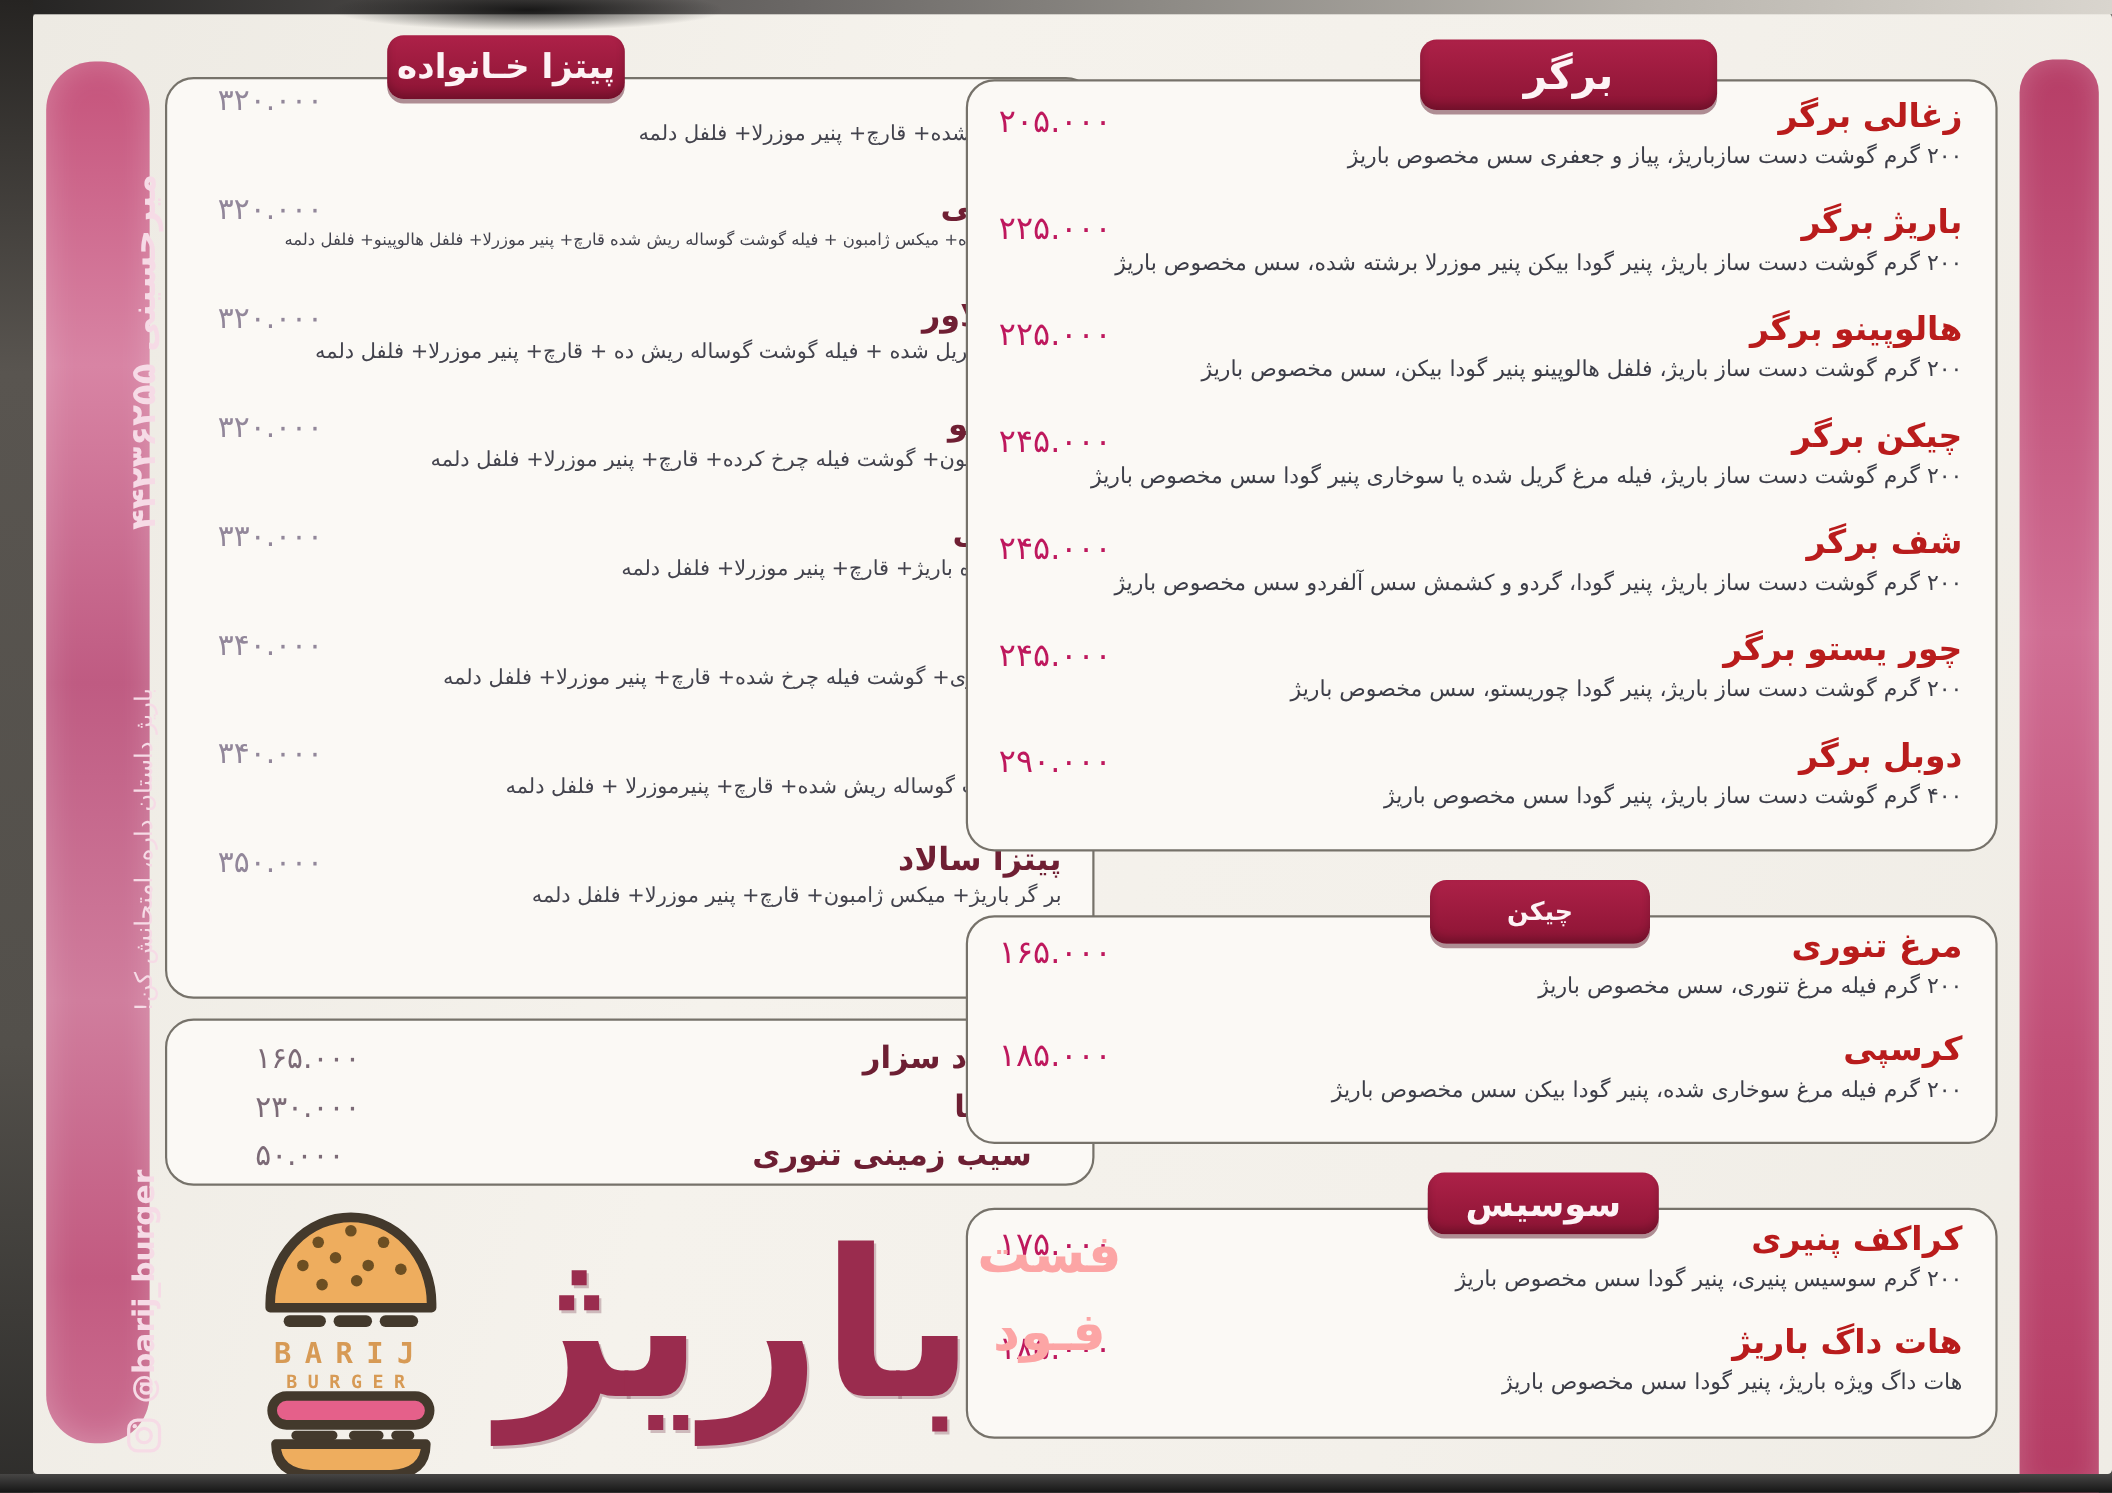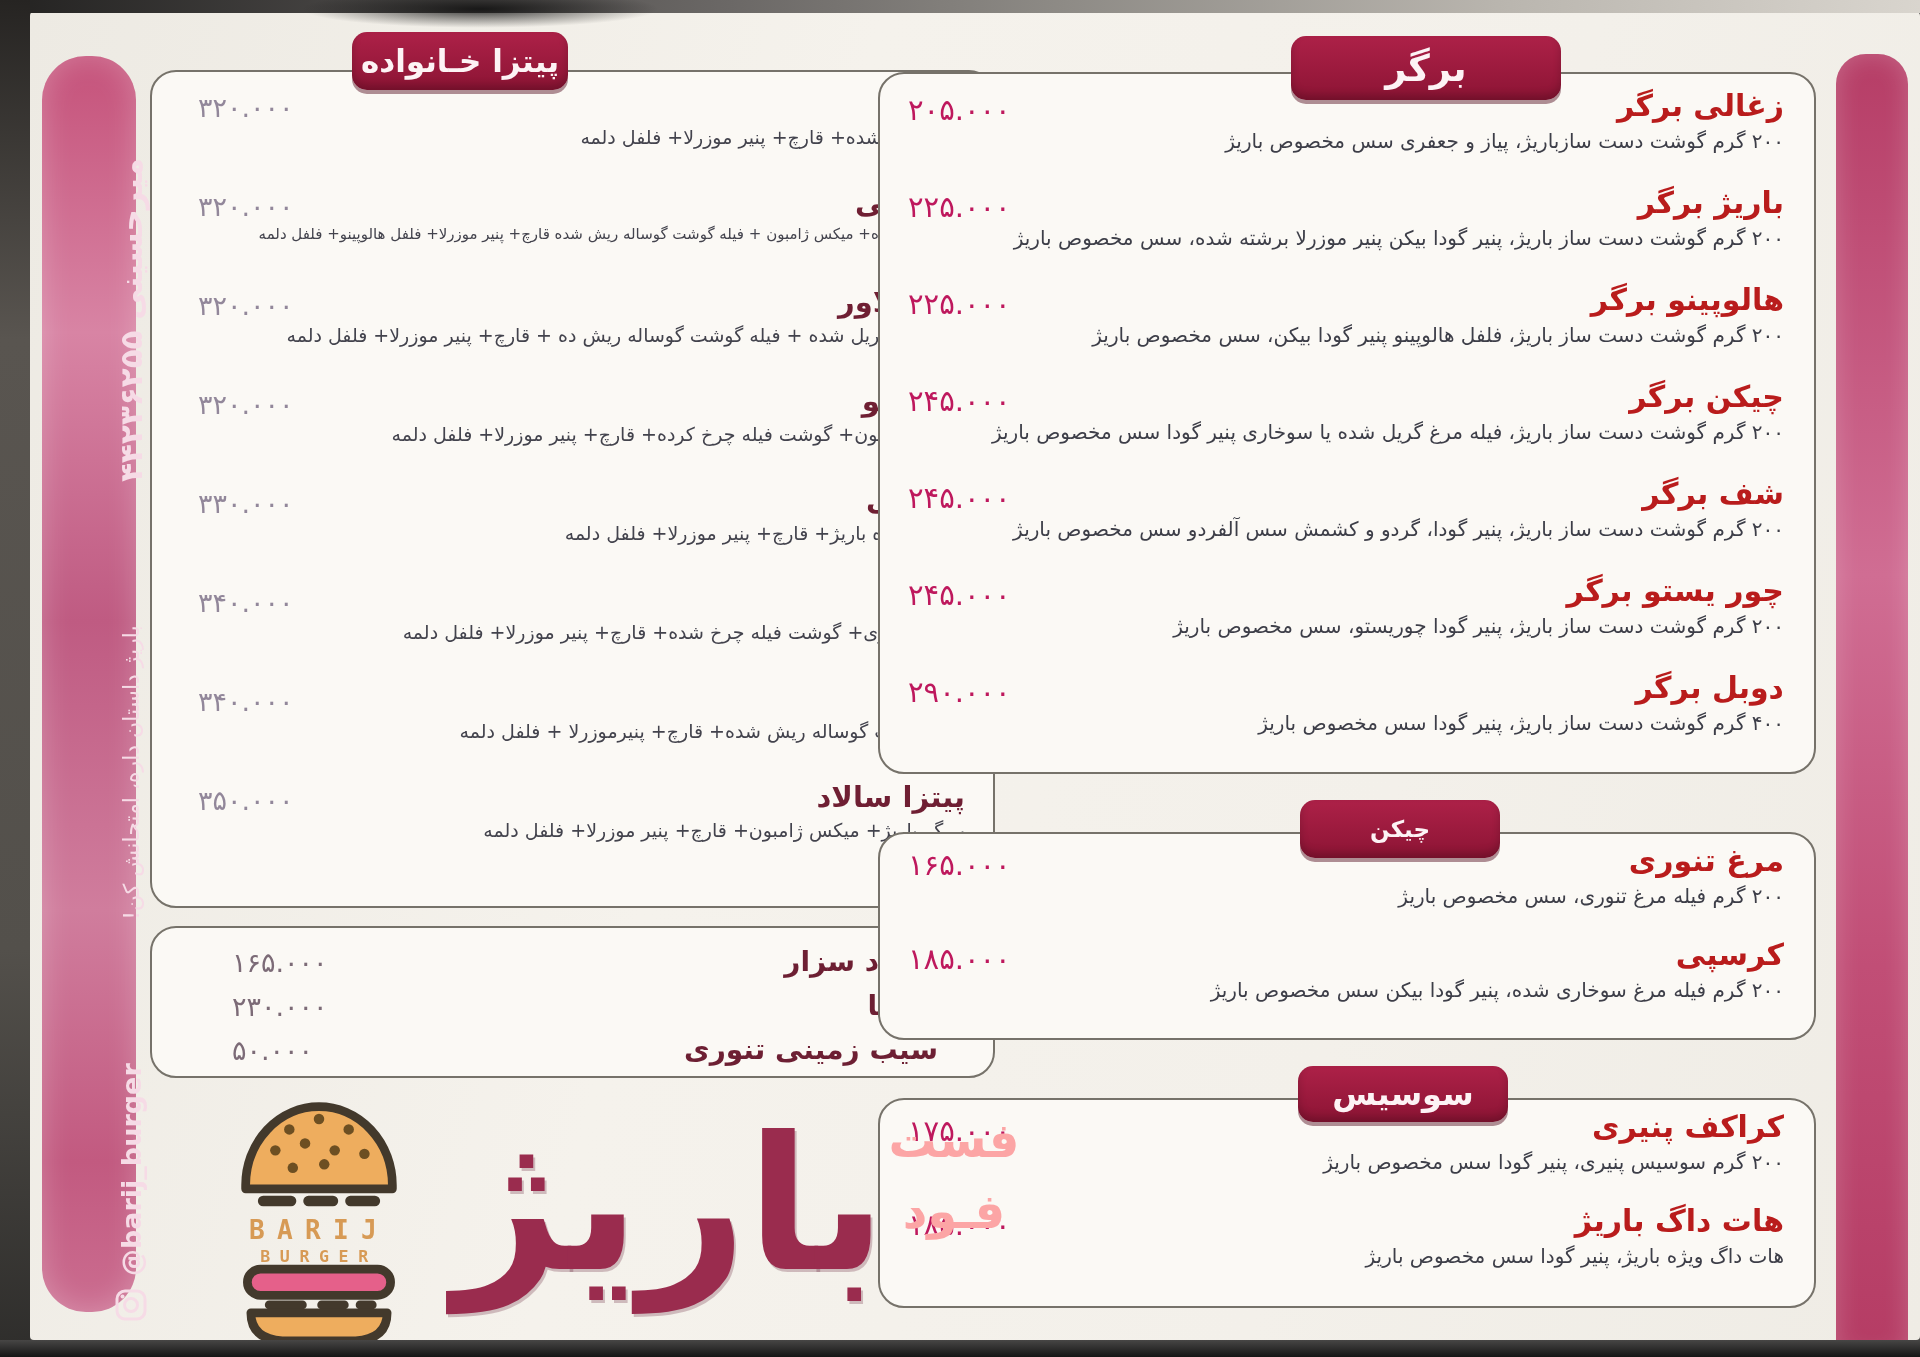--- a/index.html
+++ b/index.html
@@ -46,21 +46,21 @@
   .item .price{position:absolute;direction:ltr;font-weight:500;letter-spacing:1px;}
   
   .r-card .item{height:97px;padding:0 30px 0 180px;}
   .r-card .rows{padding-top:15px;}
   .r-card .name{font-size:30px;}
   .r-card .desc{font-size:20px;}
   .r-card .price{left:28px;top:4px;font-size:29px;color:#be185d;}
   .duo .item{height:94px;}
   .duo .rows{padding-top:10px;}
   
-  .pizza-card .rows{padding-top:16px;}
+  .pizza-card .rows{}
   .pizza-card .item{height:99px;padding:0 28px 0 150px;}
   .pizza-card .name{font-size:29px;color:#6f1f33;}
   .pizza-card .desc{font-size:19px;color:#43434d;}
   .pizza-card .price{left:46px;top:4px;font-size:27px;color:#92879a;}
   
   .sides-card .rows{padding-top:12px;}
   .sides-card .item{height:44px;padding:0 55px 0 80px;display:flex;
          justify-content:space-between;align-items:center;}
   .sides-card .name{font-size:28px;color:#6d1f33;}
   .sides-card .price{position:static;font-size:27px;color:#7c6b77;}

